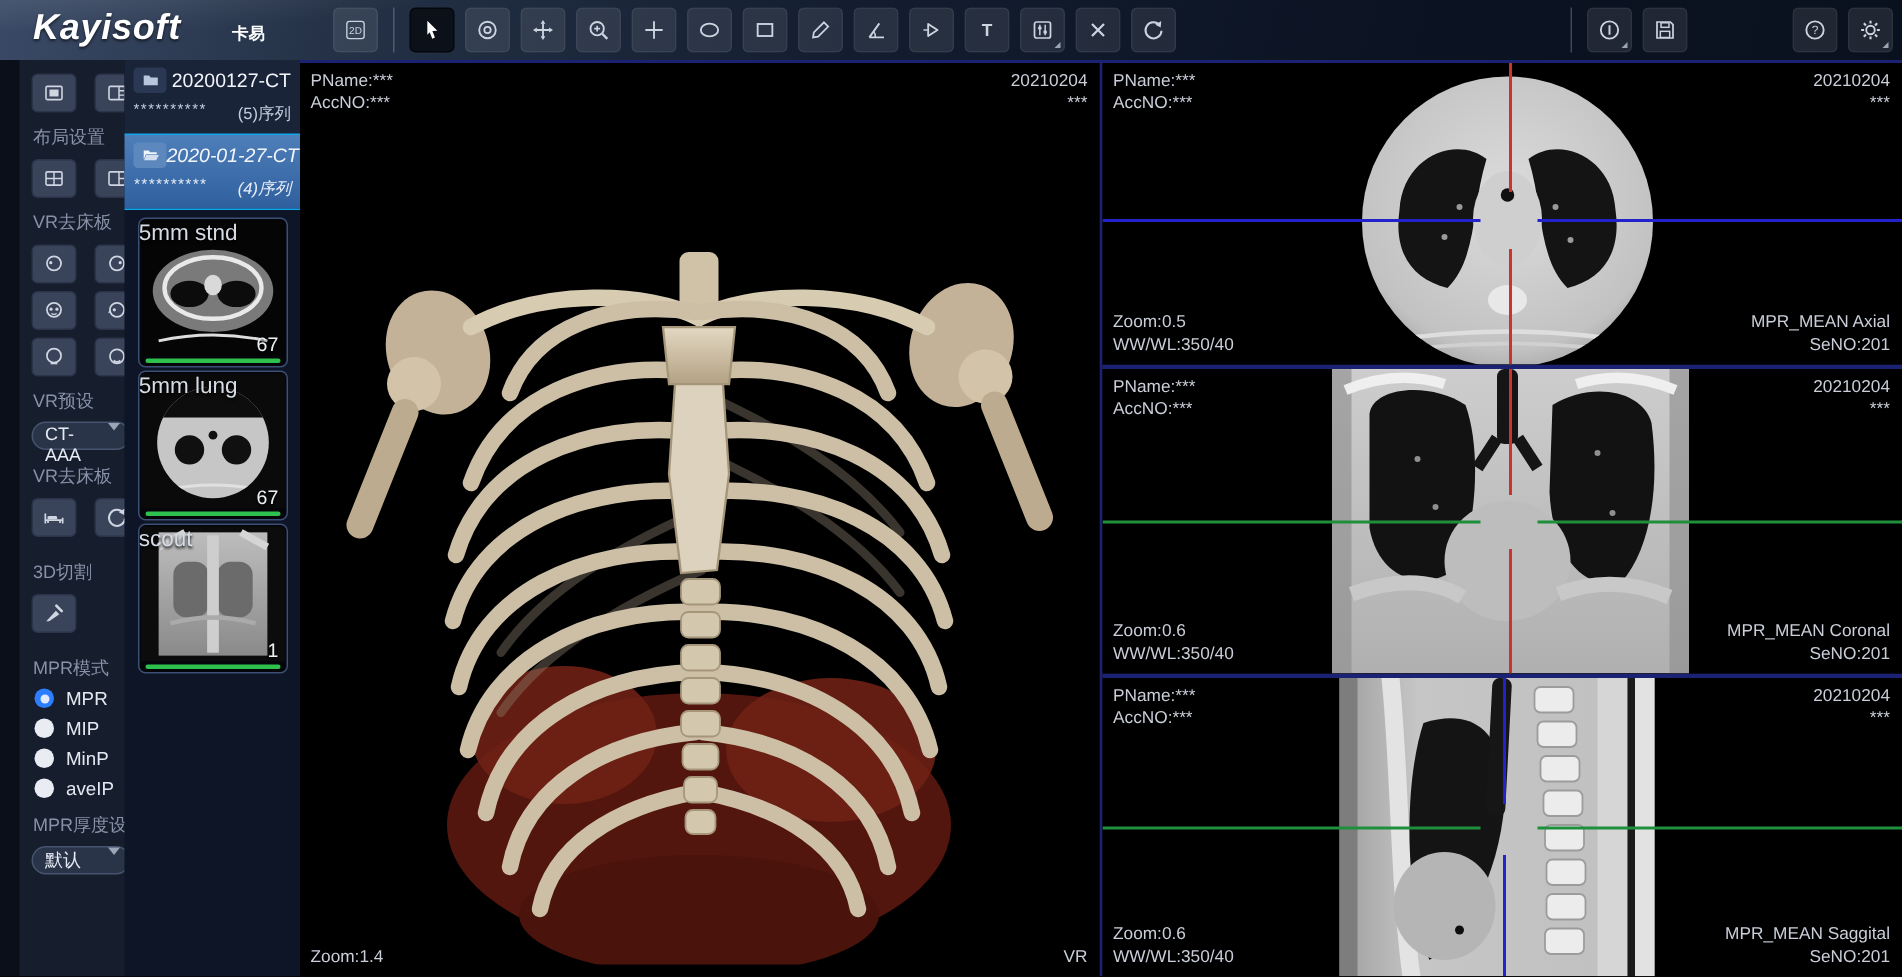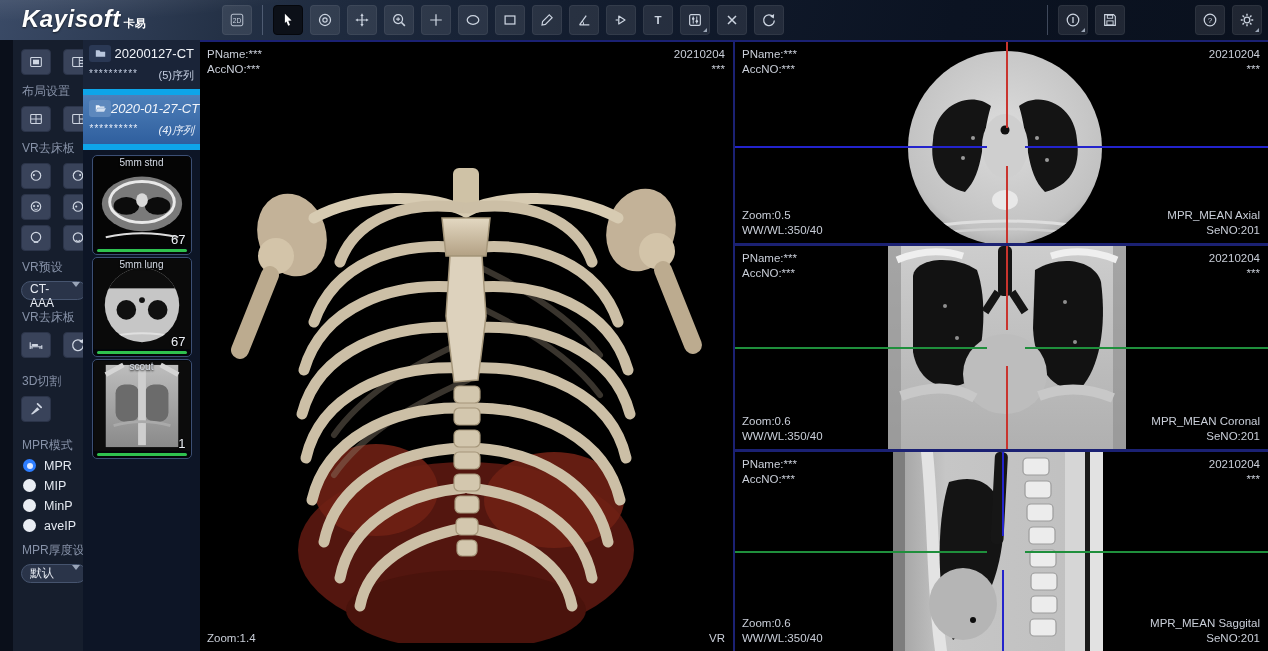--- a/index.html
+++ b/index.html
@@ -4,21 +4,21 @@
 <style>
   html,body{margin:0;padding:0;background:#000;}
   #app{position:relative;width:1268px;height:651px;overflow:hidden;
        font-family:"Liberation Sans",sans-serif;background:#0a0f1a;
        -webkit-font-smoothing:antialiased;}
   
   #topbar{position:absolute;left:0;top:0;width:1268px;height:40px;
     background:linear-gradient(105deg,#3a4a66 0%,#243146 18%,#131d2f 45%,#0b1322 75%,#0a111e 100%);}
   #topbar:before{content:'';position:absolute;left:0;top:0;width:420px;height:40px;
     background:radial-gradient(120% 190% at 8% -60%,rgba(255,255,255,.16),rgba(255,255,255,0) 60%);pointer-events:none;}
-  .logo{position:absolute;left:22px;top:5px;display:flex;align-items:baseline;color:#fff;}
+  .logo{position:absolute;left:22px;top:5px;display:flex;align-items:baseline;color:#fff;gap:31px;}
   .logo-main{font-size:24px;font-weight:bold;font-style:italic;letter-spacing:.5px;
     text-shadow:0 1px 2px rgba(0,0,0,.6);}
   .logo-cn{font-size:11px;font-weight:bold;margin-left:3px;}
   .toolbar{position:absolute;top:5px;display:flex;align-items:center;gap:7px;}
   #toolbar-left{left:222px;}
   #toolbar-mid{left:1044px;}
   #toolbar-end{right:6px;}
   .tool-btn{position:relative;width:30px;height:30px;border-radius:4px;
     background:rgba(255,255,255,.09);border:1px solid rgba(255,255,255,.06);
     display:flex;align-items:center;justify-content:center;color:#ccd4e0;box-sizing:border-box;}
@@ -46,40 +46,40 @@
     color:#e7ebf2;font-size:12px;padding:0 6px 0 8px;box-sizing:border-box;justify-content:space-between;}
   .chev{width:0;height:0;border-left:4px solid transparent;border-right:4px solid transparent;
     border-top:5px solid #9aa5b8;}
   .radio-row{display:flex;gap:8px;padding:2px 10px;height:16px;}
   .radio{position:relative;width:13px;height:13px;border-radius:50%;background:#e9edf3;flex:none;}
   .radio.sel{background:#2d7dff;}
   .radio.sel:after{content:'';position:absolute;inset:3.5px;border-radius:50%;background:#dfe9ff;}
   .radio-label{color:#e4e9f1;font-size:12.5px;}
   
   #series-col{position:absolute;left:83px;top:40px;width:117px;bottom:0;background:#0d1526;}
-  .study{padding:5px 6px 6px;border-bottom:6px solid #0ea5e9;background:#1a2438;}
+  .study{padding:5px 6px 6px;border-bottom:1px solid #0ea5e9;background:#1a2438;}
   .study.sel{background:linear-gradient(180deg,var(--selected-study-top),var(--selected-study-bottom));font-style:italic;}
   .study-row1{display:flex;align-items:center;}
   .study-folder{width:22px;height:17px;border-radius:3px;background:#2a3854;
     display:flex;align-items:center;justify-content:center;color:#b9c6dd;flex:none;}
   .study.sel .study-folder{background:#5d88bd;color:#eef4fc;}
   .study-folder svg{width:13px;height:13px;}
   .study-title{flex:1;text-align:right;color:#f2f5fa;font-size:13px;white-space:nowrap;}
   .study-row2{display:flex;justify-content:space-between;margin-top:6px;
     color:#c3cde0;font-size:10px;letter-spacing:1px;}
   .study.sel .study-row2{color:#e8eef8;}
   .study-series{letter-spacing:0;font-size:11px;}
   
   #thumb-list{padding-top:3px;}
   .thumb{position:relative;width:100px;height:100px;margin:2px auto;box-sizing:border-box;
     border:1px solid var(--thumb-border);border-radius:5px;background:#04060a;overflow:hidden;}
   .thumb.sel{border:2px solid var(--thumb-selected-border);}
   .thumb svg{position:absolute;left:1px;top:1px;width:96px;height:90px;}
-  .thumb-label{position:absolute;top:1px;left:0;right:0;text-align:center;
-    color:#d6dce6;font-size:10px;text-shadow:0 1px 2px #000;}
+  .thumb-label{position:absolute;top:1px;left:0;right:0;text-align:left;
+    color:#d6dce6;font-size:15px;text-shadow:0 1px 2px #000;}
   .thumb-count{position:absolute;right:5px;bottom:7px;color:#eceff4;font-size:13px;text-shadow:0 1px 2px #000;}
   .progress{position:absolute;left:4px;right:4px;bottom:2px;height:3px;border-radius:2px;
     background:var(--progress-green);}
   
   .viewport{position:absolute;background:#000;overflow:hidden;}
   #vp-vr{left:200px;top:42px;width:533px;height:609px;}
   #vp-ax{left:735px;top:42px;width:533px;height:201px;}
   #vp-co{left:735px;top:246px;width:533px;height:203px;}
   #vp-sa{left:735px;top:452px;width:533px;height:199px;}
   .ov{position:absolute;color:#c9ced8;font-size:11.5px;line-height:15px;z-index:5;}

